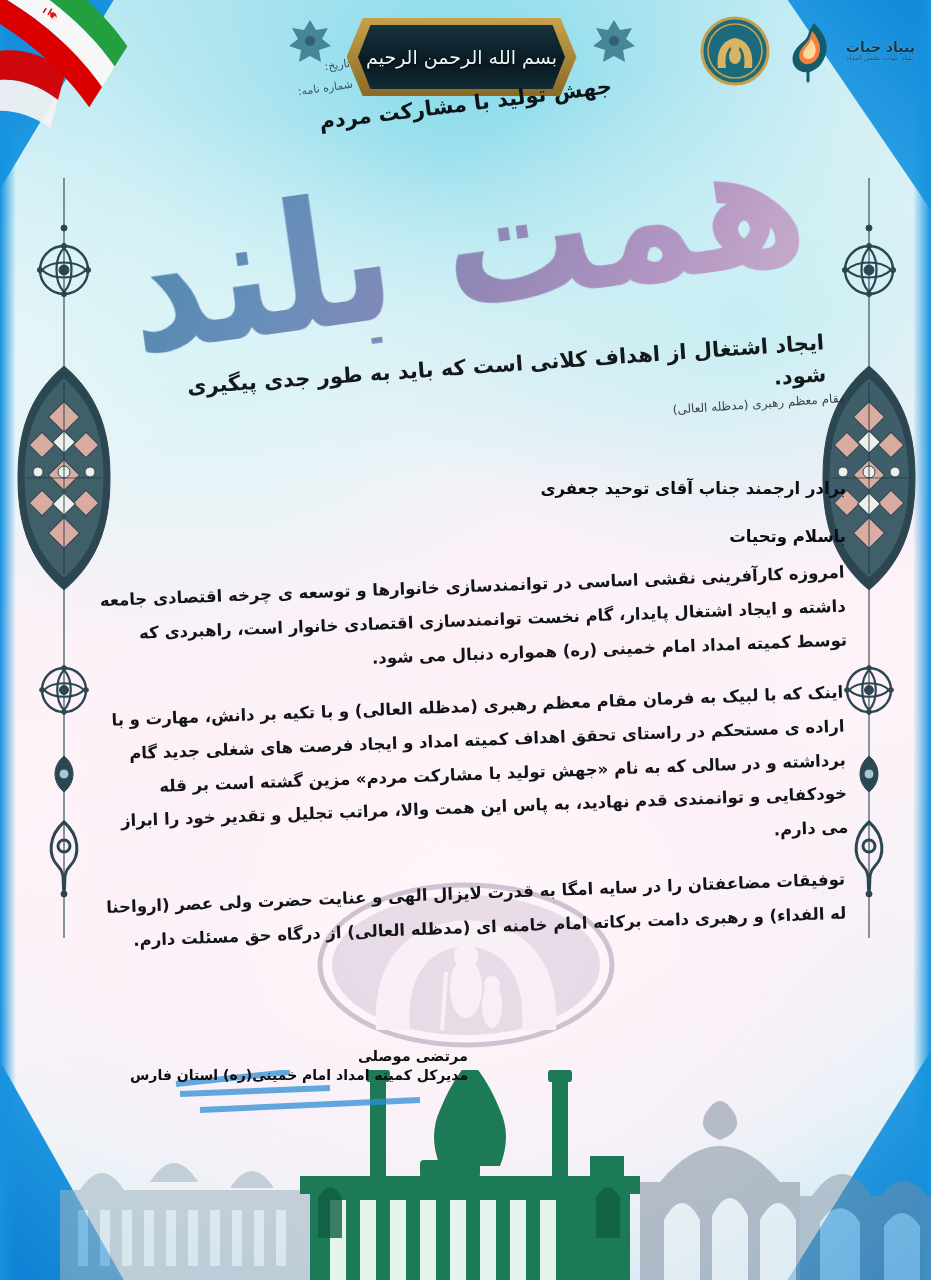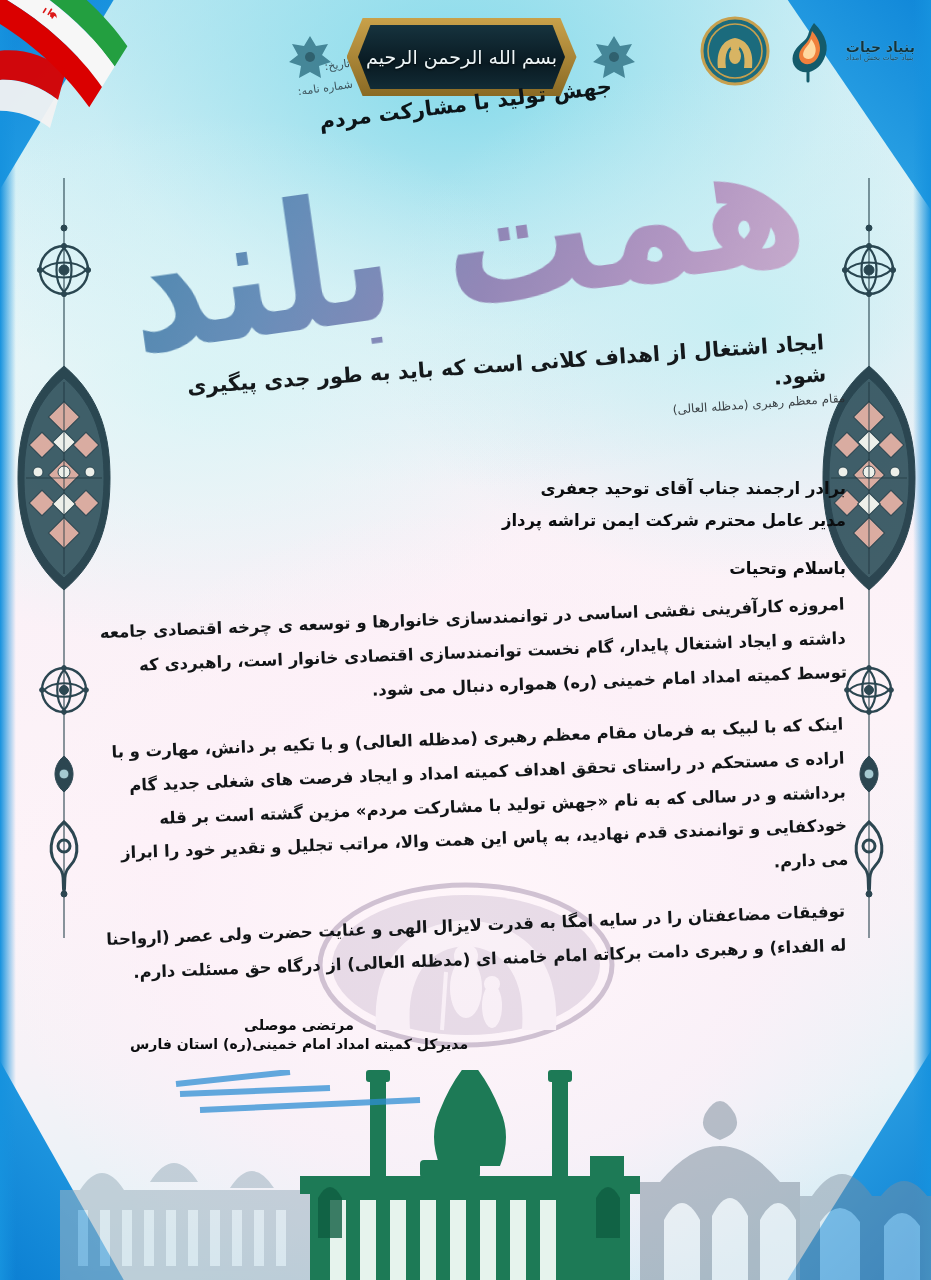--- a/index.html
+++ b/index.html
@@ -42,21 +42,21 @@
 
   
   .logos{position:absolute;right:16px;top:16px;display:flex;align-items:center;gap:10px;}
   .logo-emblem{width:70px;height:70px;}
   .logo-flame{width:56px;height:64px;}
   .logo-txt{display:flex;flex-direction:column;align-items:flex-end;line-height:1.05;
      font-size:13px;color:#10343d;text-shadow:0 0 1px rgba(255,255,255,.6);}
   .logo-txt .l1{font-size:14px;font-weight:bold;}
   .logo-txt .l2{font-size:7.5px;opacity:.85;letter-spacing:.2px;text-align:center;}
 
-  .basmala-row{position:absolute;left:0;right:8px;top:18px;display:flex;justify-content:center;align-items:center;gap:14px;}
+  .basmala-row{position:absolute;left:0;right:8px;top:18px;display:flex;justify-content:center;align-items:flex-start;gap:14px;}
   .medal{width:46px;height:46px;opacity:.9;}
   .plaque{position:relative;width:230px;height:78px;}
   .plaque .gold{position:absolute;inset:0;
      clip-path:polygon(7% 0,93% 0,100% 50%,93% 100%,7% 100%,0 50%);
      background:linear-gradient(180deg,#c9a14a,#8a6a24);}
   .plaque .inner{position:absolute;left:5%;top:9%;right:5%;bottom:9%;
      background:linear-gradient(180deg,#16333e,#091a22 60%,#122c36);
      clip-path:polygon(6% 0,94% 0,100% 50%,94% 100%,6% 100%,0 50%);}
   .plaque .txt{position:absolute;inset:0;display:flex;align-items:center;justify-content:center;
      color:#eef6f8;font-size:19px;letter-spacing:1px;
@@ -92,29 +92,29 @@
 
   
   .content{position:absolute;left:95px;right:85px;top:352px;direction:rtl;text-align:right;}
 
   .quote{font-size:21px;color:#14181b;font-weight:600;line-height:1.5;
      transform:rotate(-4deg);padding:0 20px 0 40px;letter-spacing:-.3px;}
   .quote-src{font-size:12px;color:#2a2f33;margin-top:2px;text-align:right;
      transform:rotate(-4deg);padding-left:150px;opacity:.9;}
 
   .addr{margin-top:42px;line-height:1.95;}
-  .addr div{font-size:16.5px;font-weight:bold;color:#0b0d0f;letter-spacing:-.2px;}
+  .addr div{font-size:16.5px;font-weight:bold;color:#0b0d0f;letter-spacing:-.2px;margin-top:20px;}
   .salaam{margin-top:22px;font-size:16.5px;font-weight:bold;color:#0b0d0f;}
 
   .para{margin-top:24px;font-size:16.5px;color:#121517;line-height:2.05;
      font-weight:600;letter-spacing:-.3px;transform:rotate(-2.2deg);}
   .para.p2{margin-top:18px;}
   .para.p3{margin-top:18px;}
 
-  .sign{position:absolute;left:130px;top:1017px;text-align:center;direction:rtl;}
+  .sign{position:absolute;left:130px;top:1048px;text-align:right;direction:rtl;}
   .sign .n{font-size:14.5px;font-weight:bold;color:#0b0d0f;}
   .sign .t{font-size:14px;font-weight:bold;color:#0b0d0f;margin-top:3px;}
 </style>
 </head>
 <body>
 
 <div class="page">
 
   <div class="paper"></div>
   <div class="wedge tl"></div>
@@ -413,21 +413,20 @@
     </g>
   </svg>
 
   <div class="content">
 
     <div class="quote">ایجاد اشتغال از اهداف کلانی است که باید به طور جدی پیگیری شود.</div>
     <div class="quote-src">مقام معظم رهبری (مدظله العالی)</div>
 
     <div class="addr">
       <div>برادر ارجمند جناب آقای توحید جعفری</div>
-      <div>مدیر عامل محترم شرکت ایمن تراشه پرداز</div>
     </div>
 
     <div class="salaam">باسلام وتحیات</div>
 
     <div class="para p1">امروزه کارآفرینی نقشی اساسی در توانمندسازی خانوارها و توسعه ی چرخه اقتصادی جامعه داشته و ایجاد اشتغال پایدار، گام نخست توانمندسازی اقتصادی خانوار است، راهبردی که توسط کمیته امداد امام خمینی (ره) همواره دنبال می شود.</div>
     <div class="para p2">اینک که با لبیک به فرمان مقام معظم رهبری (مدظله العالی) و با تکیه بر دانش، مهارت و با اراده ی مستحکم در راستای تحقق اهداف کمیته امداد و ایجاد فرصت های شغلی جدید گام برداشته و در سالی که به نام «جهش تولید با مشارکت مردم» مزین گشته است بر قله خودکفایی و توانمندی قدم نهادید، به پاس این همت والا، مراتب تجلیل و تقدیر خود را ابراز می دارم.</div>
     <div class="para p3">توفیقات مضاعفتان را در سایه امگا به قدرت لایزال الهی و عنایت حضرت ولی عصر (ارواحنا له الفداء) و رهبری دامت برکاته امام خامنه ای (مدظله العالی) از درگاه حق مسئلت دارم.</div>
   </div>
 
   <div class="sign">

